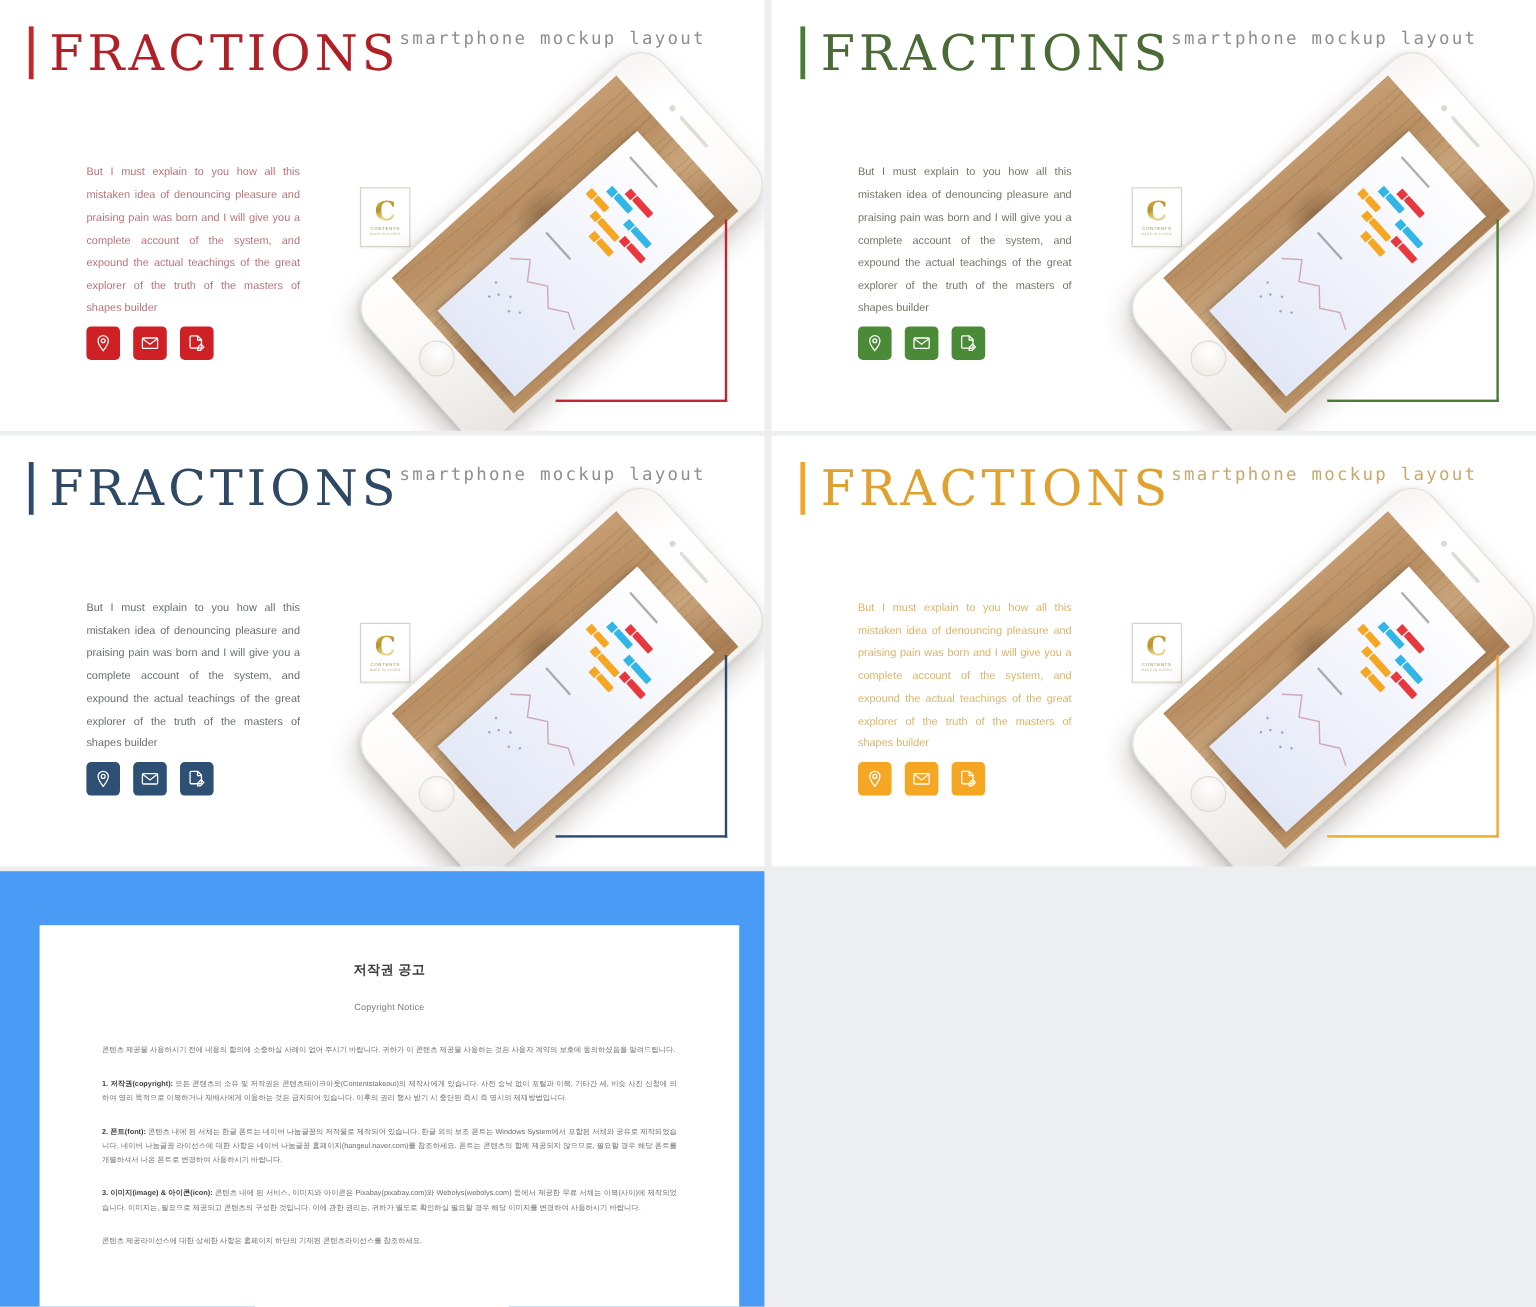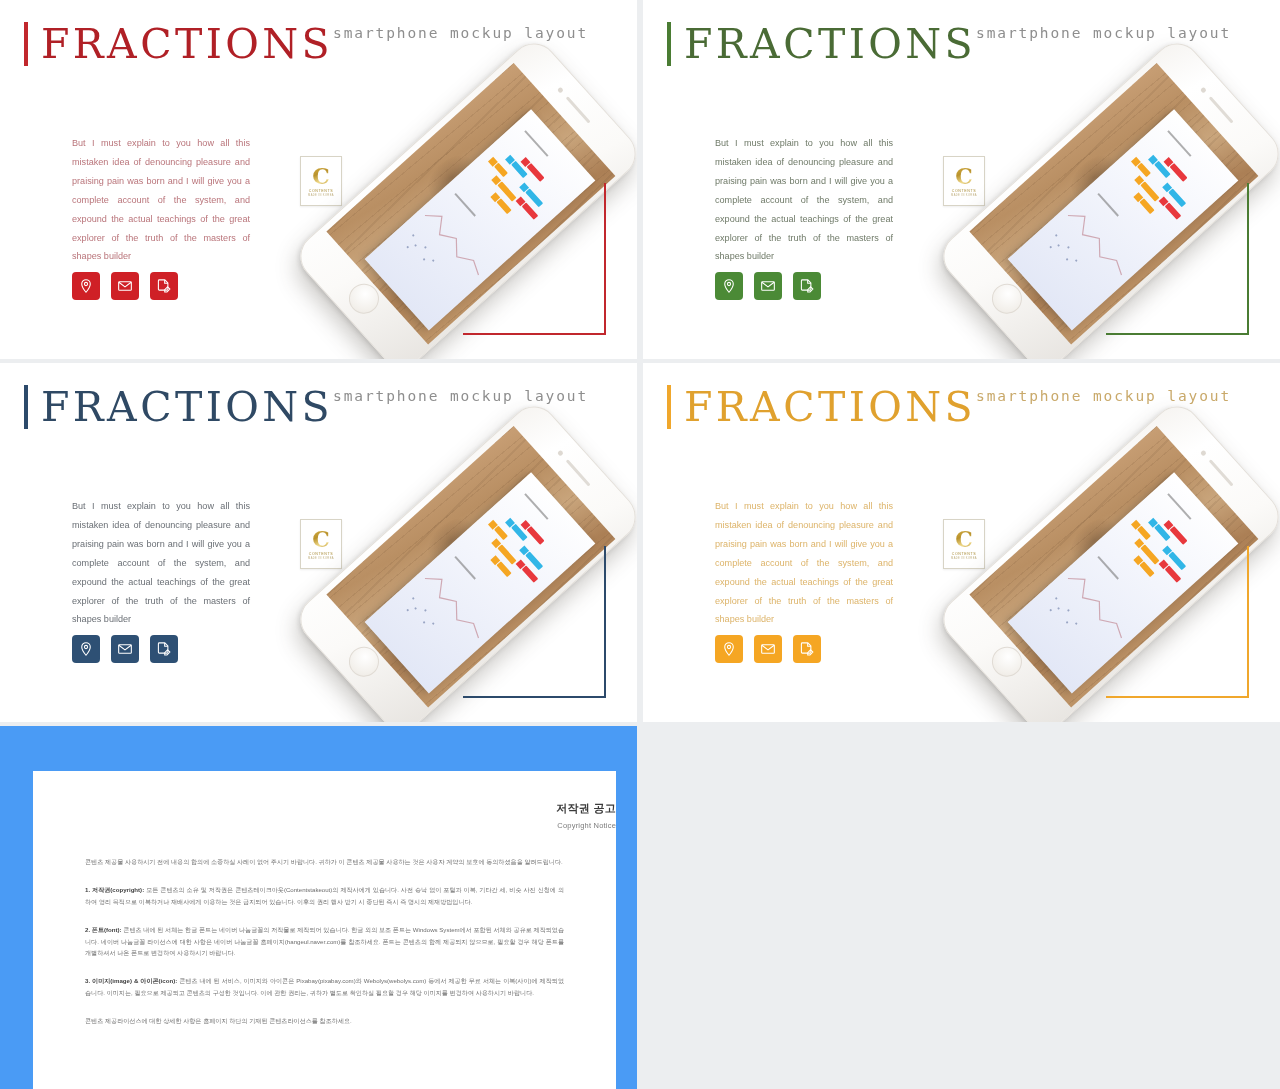--- a/index.html
+++ b/index.html
@@ -153,23 +153,23 @@
     background: radial-gradient(circle at 40% 35%, #ffffff 0%, #f2efea 70%, #e6e2dc 100%);
   }
 
   
   .notice-doc {
     position: absolute;
     left: 33px; top: 45px;
     width: 583px; height: 1018px;
     background: #ffffff;
   }
-  .notice-head { text-align:right; padding-top: 30px; }
+  .notice-head { text-align:center; padding-top: 30px; }
   .notice-head .kr { font-size: 11px; font-weight: 700; color:#3b3b3b; letter-spacing:.3px; }
-  .notice-head .en { font-size: 7.5px; color:#7b7b7b; margin-top: 5px; letter-spacing:.2px; }
+  .notice-head .en { font-size: 7.5px; color:#7b7b7b; margin-top: 19px; letter-spacing:.2px; }
   .notice-body { padding: 26px 52px 0 52px; }
   .notice-p {
     font-size: 6.1px;
     line-height: 11.4px;
     color: #6d6d6d;
     text-align: justify;
     margin-bottom: 17px;
     word-break: break-all;
   }
   .notice-p b { color:#3f3f3f; font-weight:700; }

